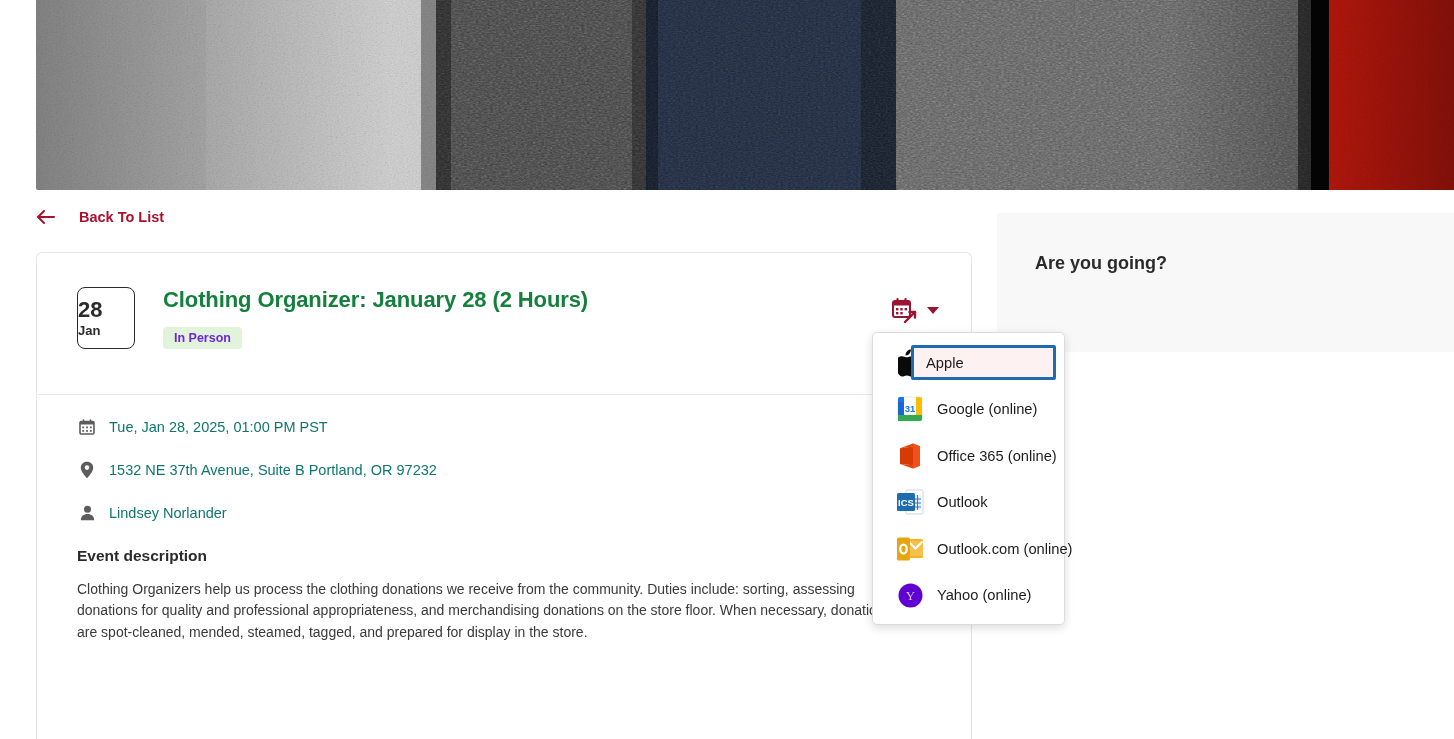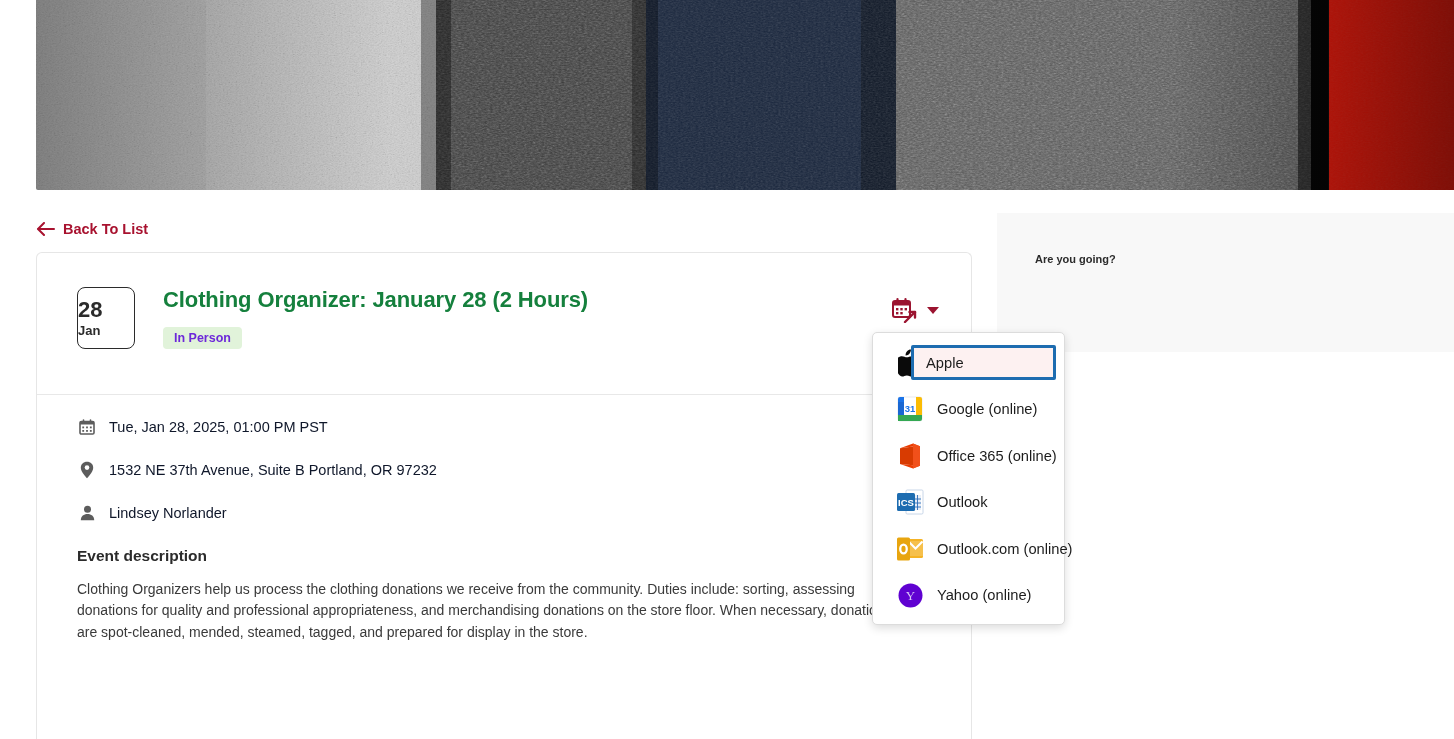--- a/index.html
+++ b/index.html
@@ -16,23 +16,23 @@
   .banner {
     position: absolute; left: 36px; top: 0; width: 1418px; height: 190px;
     overflow: hidden;
     border-bottom-left-radius: 2px;
   }
   .banner-svg { display:block; width:100%; height:100%; }
 
   
   .back-link {
     position: absolute; left: 36px; top: 209px;
-    display: flex; align-items: center; gap: 8px;
+    display: flex; align-items: center; gap: 24px;
     color: #A8122F; font-size: 14.5px; font-weight: bold;
-    cursor: pointer; text-decoration: none; margin-top: 12px;
+    cursor: pointer; text-decoration: none;
   }
   .back-arrow { display:block; }
 
   
   .main-card {
     position: absolute; left: 36px; top: 252px;
     width: 936px; height: 487px;
     background: #ffffff;
     border: 1px solid #e6e6e6;
     border-bottom: none;
@@ -67,33 +67,33 @@
   .cal-btn-wrap {
     position: absolute; right: 32px; top: 44px;
     display: flex; align-items: center; gap: 10px; cursor: pointer;
   }
   .caret { width: 0; height: 0; border-left: 6px solid transparent; border-right: 6px solid transparent; border-top: 7px solid #9b1430; }
 
   
   .card-body { padding: 24px 40px 0 40px; }
   .info-row { display: flex; align-items: center; margin-bottom: 26px; }
   .info-icon { width: 20px; flex: 0 0 20px; display:flex; align-items:center; justify-content:center; color:#5c5c5c; margin-right: 12px;}
-  .info-text { font-size: 14.5px; color: #0f172a; }
+  .info-text { font-size: 14.5px; color: #0f766e; }
   .desc-head { font-size: 15.5px; font-weight: bold; color: #2b2b2b; margin: 8px 0 14px 0; }
   .desc-body { font-size: 14px; color: #3a3a3a; line-height: 1.52; max-width: 835px; }
 
   
   .sidebar {
     position: absolute; left: 997px; top: 213px;
     width: 457px; height: 139px;
     background: #f8f8f8;
   }
   .sidebar-title {
     position: absolute; left: 38px; top: 40px;
-    font-size: 11px; font-weight: bold; color: #2b2b2b;
+    font-size: 18px; font-weight: bold; color: #2b2b2b;
   }
   .register-btn {
     position: absolute; left: 37px; top: 77px;
     width: 377px; height: 37px;
     background: #A8122F; color: #ffffff;
     border: none; border-radius: 4px;
     font-family: "Liberation Sans", sans-serif;
     font-size: 14px; cursor: pointer;
     display:flex; align-items:center; justify-content:center;
   }

